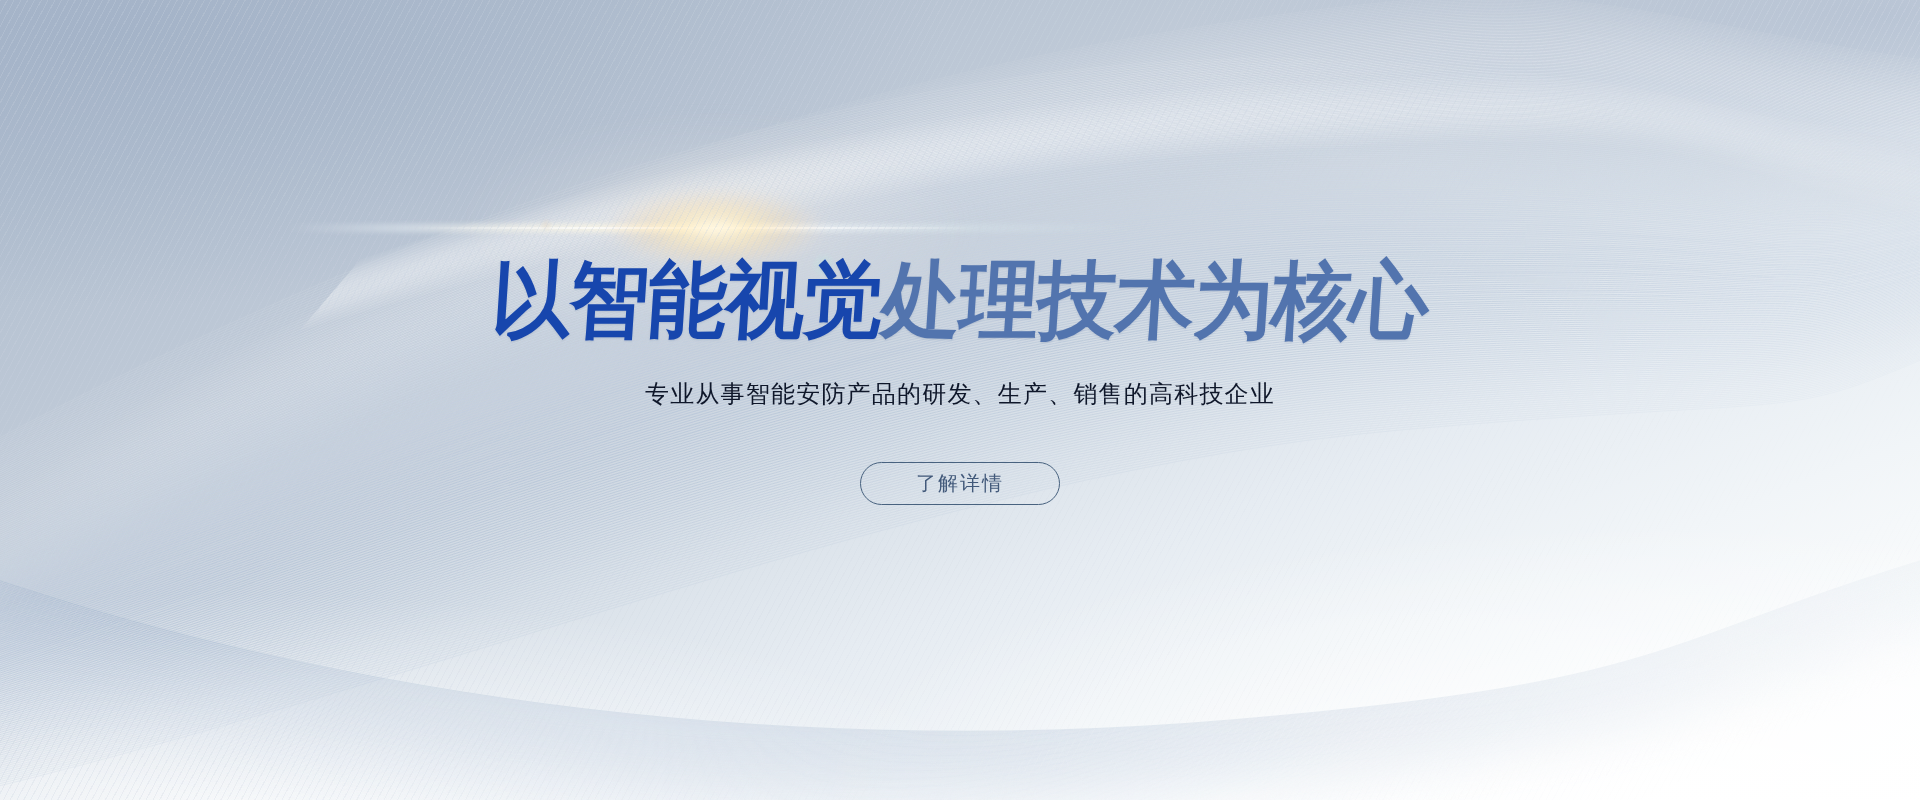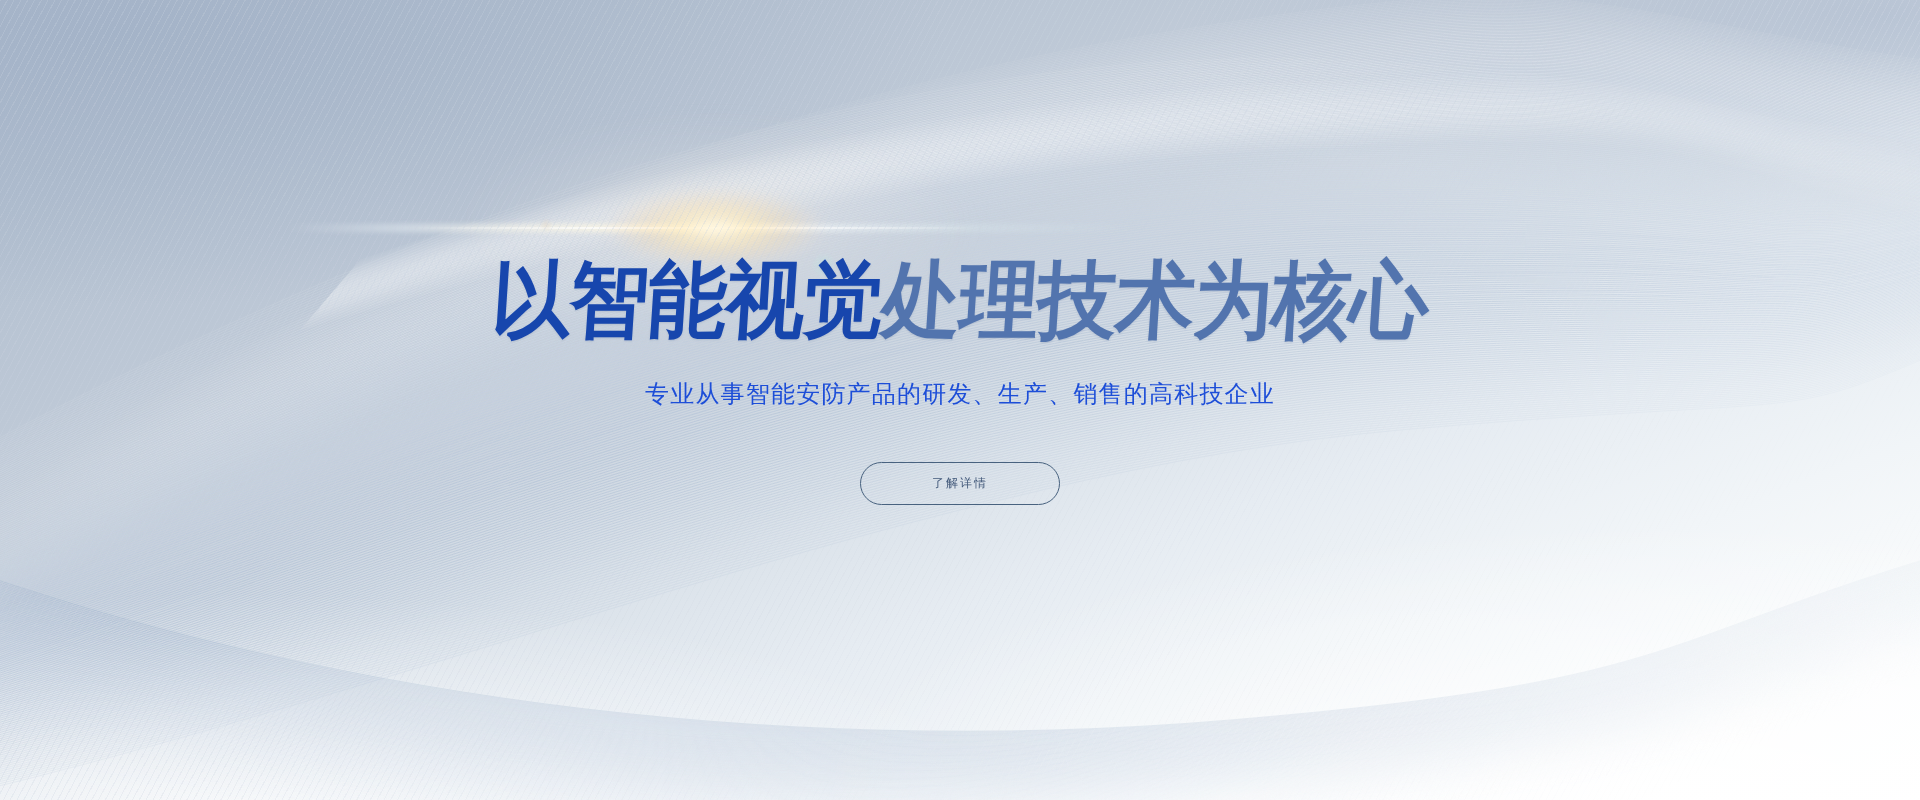--- a/index.html
+++ b/index.html
@@ -159,35 +159,35 @@
     text-shadow:0 1px 2px rgba(70,96,140,.18);
   }
   .hero-title .seg-a { color:#1746ad; }
   .hero-title .seg-b { color:#5274ae; }
 
   .hero-subtitle {
     margin-top:40px;
     font-size:24px;
     line-height:1;
     letter-spacing:1.2px;
-    color:#1d4ed8;
+    color:#0f172a;
     font-weight:400;
     white-space:nowrap;
     font-family:"DejaVu Sans", "Liberation Sans", sans-serif;
   }
 
   .hero-cta {
     margin-top:56px;
     width:200px; height:43px;
     display:flex; align-items:center; justify-content:center;
     border:1px solid #48627f;
     border-radius:22px;
     background:transparent;
     color:#42597a;
-    font-size:12px;
+    font-size:20px;
     letter-spacing:2px;
     font-family:Liberation Mono, monospace;
     cursor:pointer;
     outline:none;
   }
 </style>
 </head>
 <body>
 
 <div class="hero">

